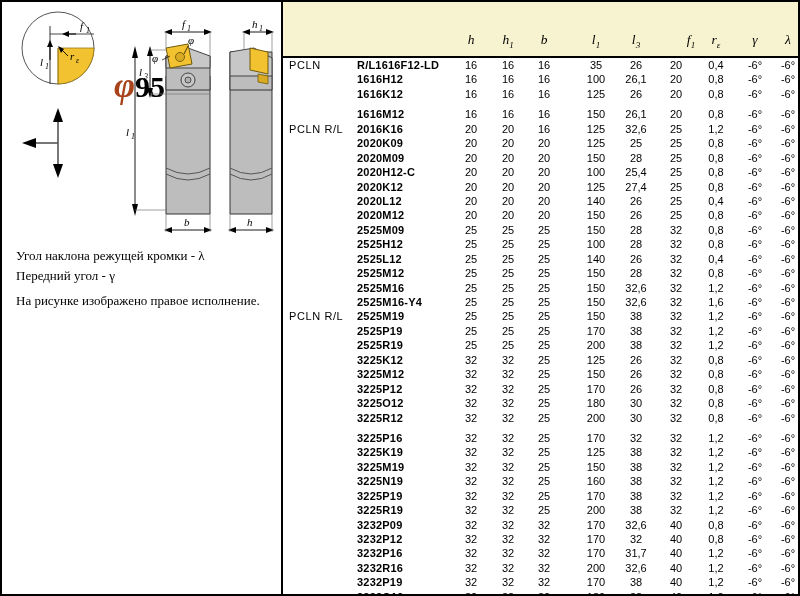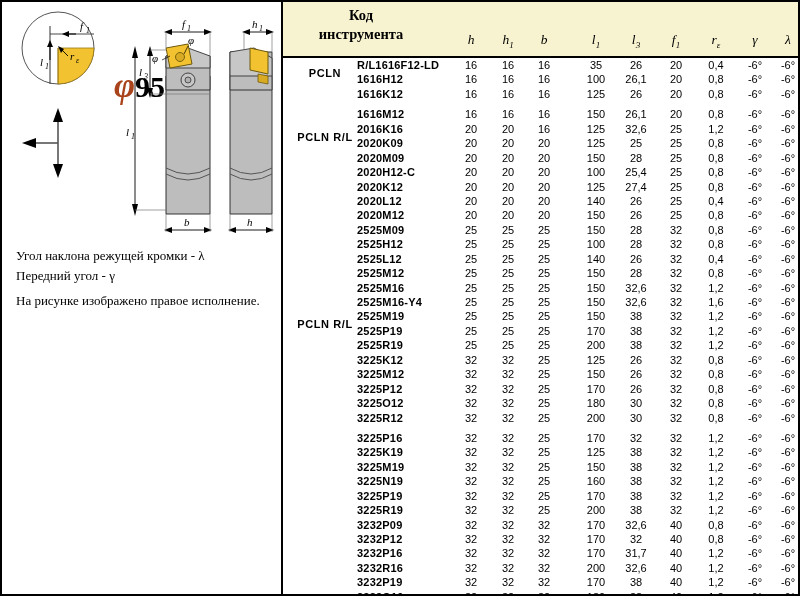--- a/index.html
+++ b/index.html
@@ -176,24 +176,23 @@
     top: 0;
     font-family: "Liberation Sans", sans-serif;
     font-size: 11px;
     color: #000;
     line-height: 14.45px;
     white-space: nowrap;
   }
   .c-prefix {
     left: 6px;
     width: 72px;
-    text-align: center;
-    font-weight: bold;
+    text-align: left;
+    font-weight: normal;
     letter-spacing: 0.6px;
-    margin-top: 8px;
   }
   .c-code {
     left: 74px;
     width: 96px;
     text-align: left;
     font-weight: bold;
     letter-spacing: 0.2px;
   }
   .c-num {
     text-align: center;
@@ -339,31 +338,27 @@
           <div class="note-line first">Передний угол - γ</div>
           <div class="note-line">На рисунке изображено правое исполнение.</div>
         </div>
 
       </div>
     </div>
 
     <div class="col-right">
 
       <div class="head-band">
-        <div class="hdr-code">
-          <div>Код</div>
-          <div>инструмента</div>
-        </div>
         <div class="hdr-syms" id="hdr-syms">
             <span class="hdr-sym" style="left: 40px;">h</span>
             <span class="hdr-sym" style="left: 77px;">h<sub>1</sub></span>
             <span class="hdr-sym" style="left: 113px;">b</span>
             <span class="hdr-sym" style="left: 165px;">l<sub>1</sub></span>
             <span class="hdr-sym" style="left: 205px; text-align: center;">l<sub>3</sub></span>
-            <span class="hdr-sym" style="left: 245px;">f<sub>1</sub></span>
+            <span class="hdr-sym" style="left: 260px;">f<sub>1</sub></span>
             <span class="hdr-sym" style="left: 285px;">r<sub>ε</sub></span>
             <span class="hdr-sym" style="left: 324px;">γ</span>
             <span class="hdr-sym" style="left: 357px;">λ</span>
           </div>
       </div>
 
       <div class="table-body">
         <div class="rows" id="rows">
             <div class="row">
               <span class="cell c-prefix">PCLN</span>

